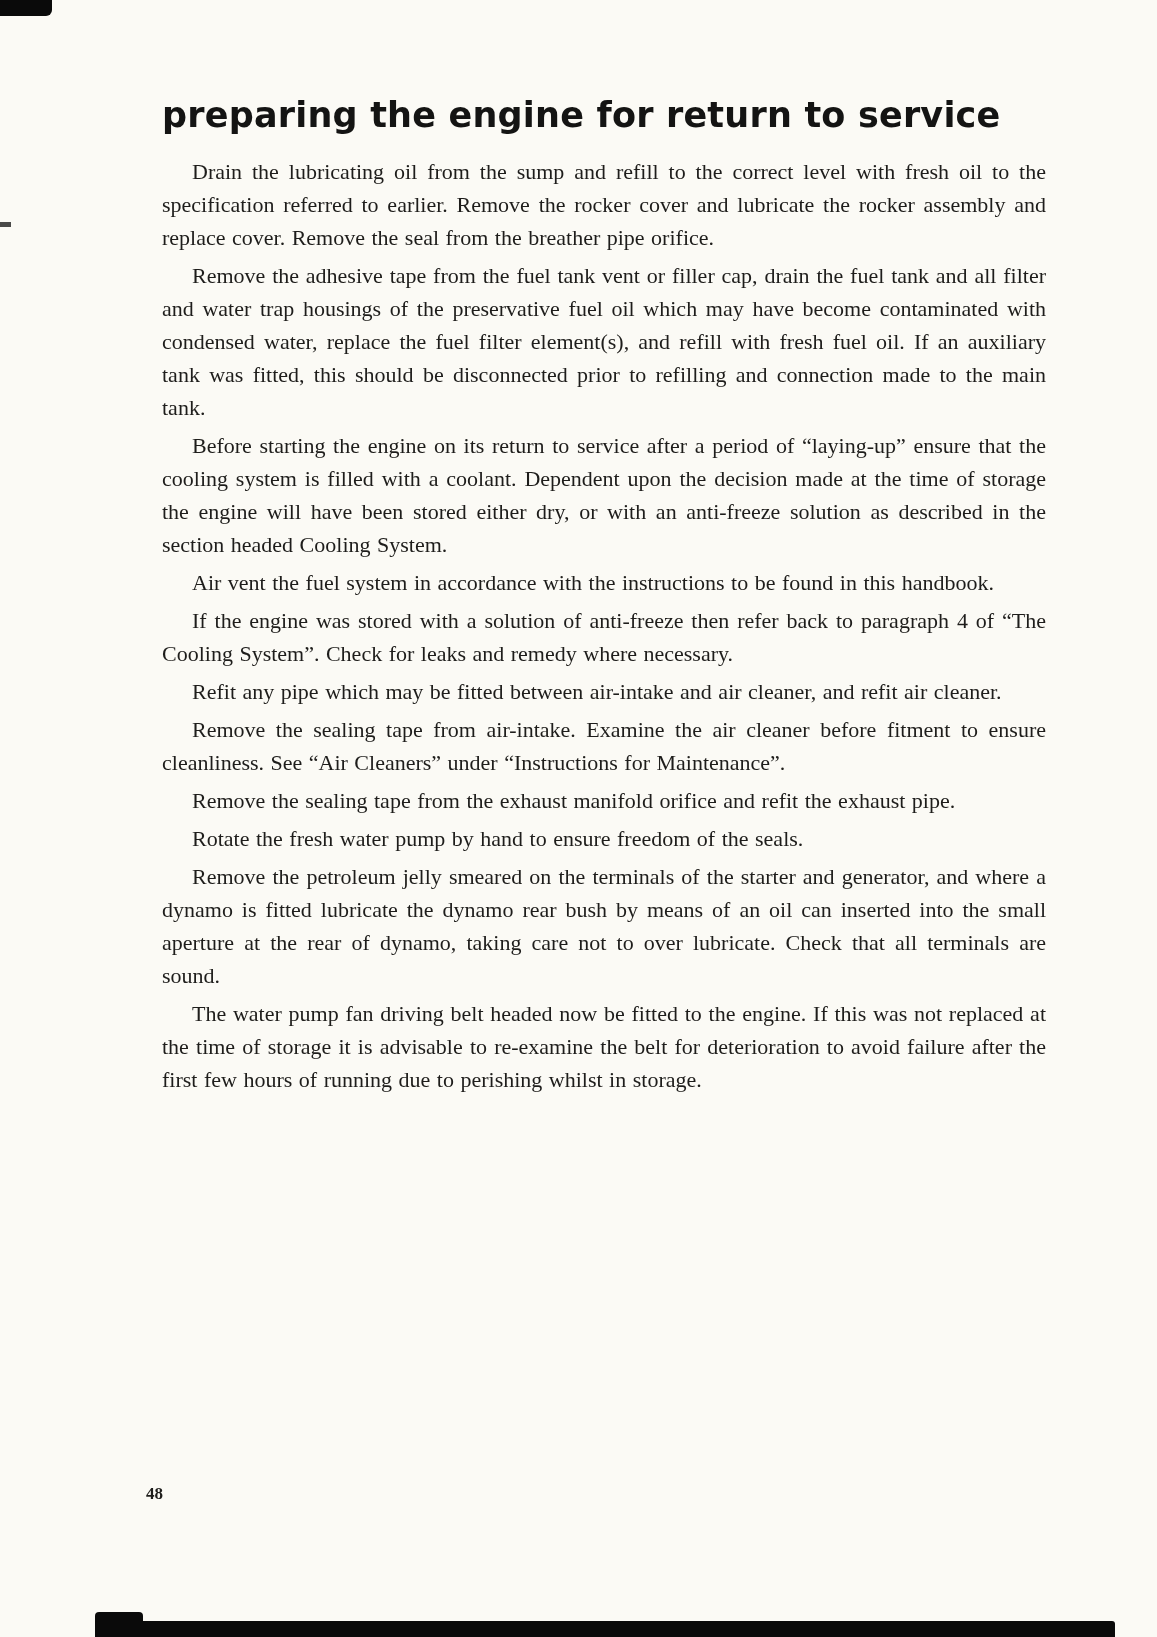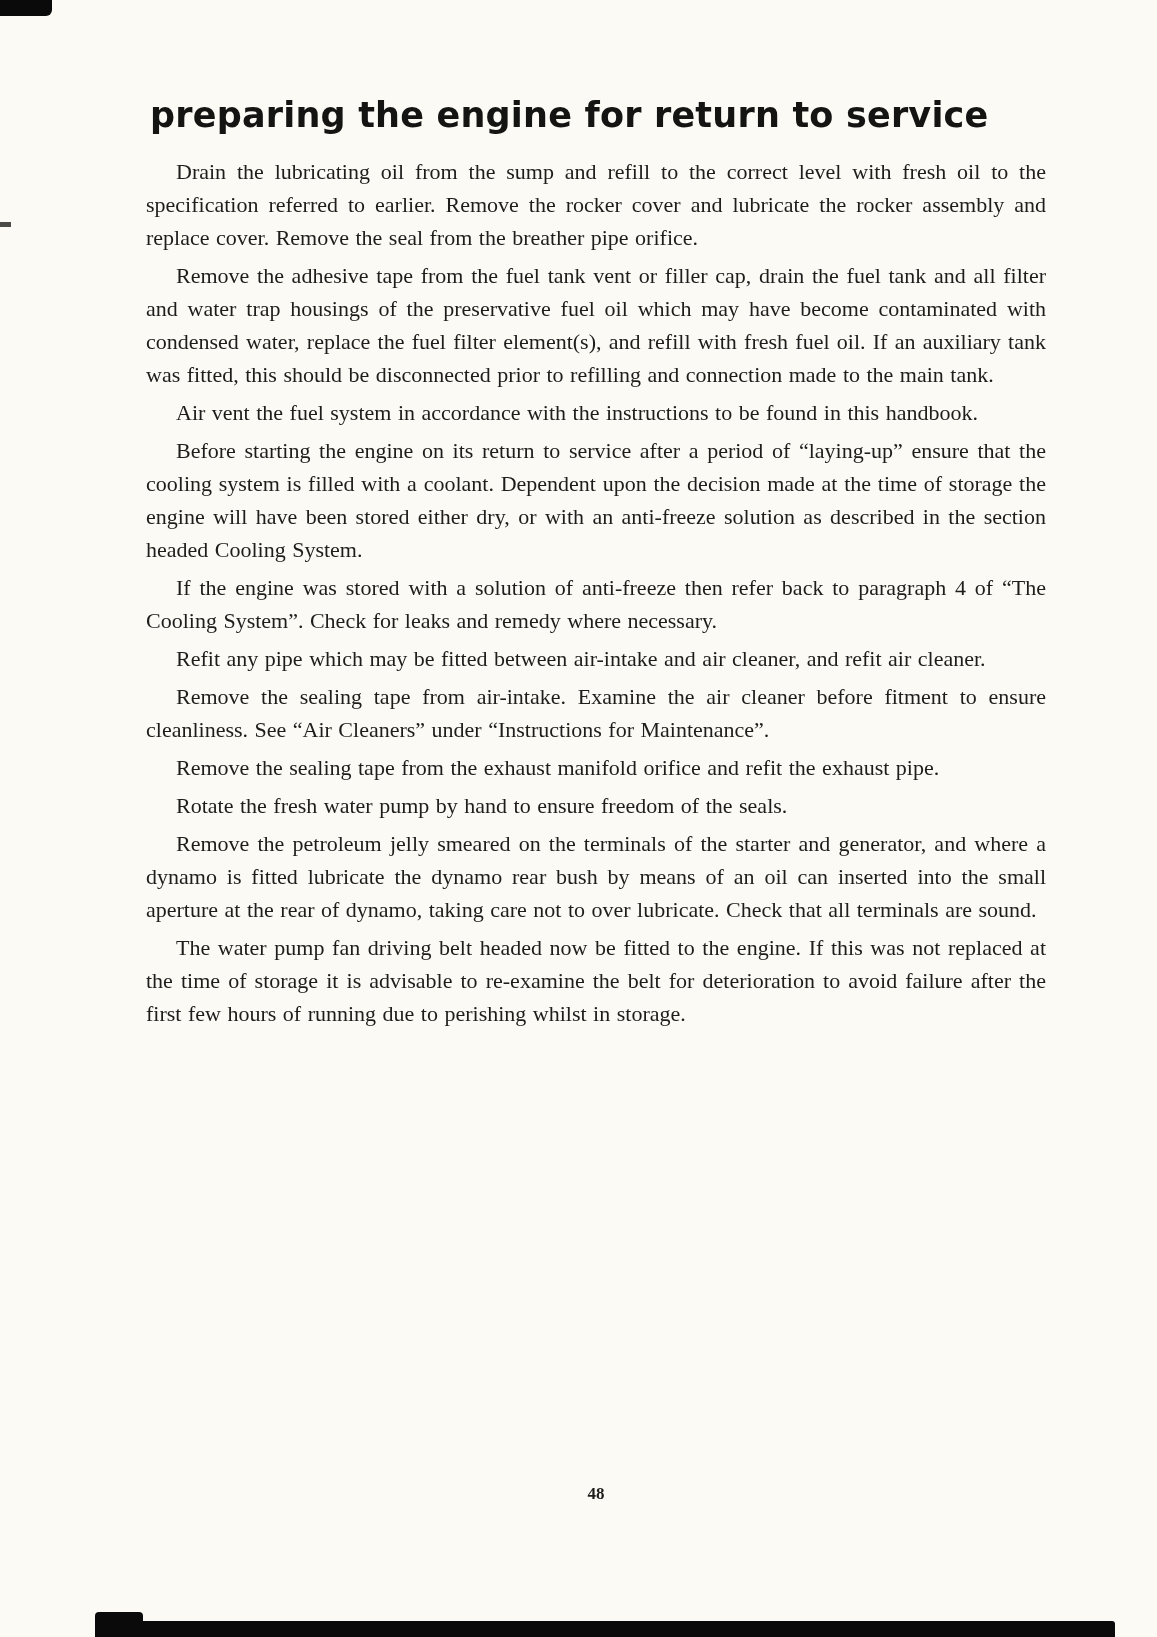--- a/index.html
+++ b/index.html
@@ -23,36 +23,36 @@
     top: 96px;
     width: 900px;
   }
   .title {
     font-family: "DejaVu Sans", sans-serif;
     font-weight: 700;
     font-size: 35px;
     line-height: 1.1;
     letter-spacing: 0.2px;
     color: #141413;
-    margin: 0 0 20px 4px;
+    margin: 0 0 20px 16px;
   }
   .body-text p {
     font-size: 22px;
     line-height: 33px;
     text-align: justify;
     text-indent: 30px;
-    margin: 0 0 5px 0;
+    margin: 0 0 5px 16px;
     word-spacing: 1px;
   }
   .page-number {
     position: absolute;
     left: 146px;
     top: 1484px;
     width: 900px;
-    text-align: center;
+    text-align: left;
     font-size: 17px;
     font-weight: 700;
     color: #1e1d1b;
   }
   
   .mark {
     position: absolute;
     background: #0a0a0a;
   }
   .mark-top-left {
@@ -90,22 +90,22 @@
 <div class="page">
 
   <div class="mark mark-top-left"></div>
   <div class="mark mark-left-dash"></div>
 
   <div class="content">
     <h1 class="title">preparing the engine for return to service</h1>
     <div class="body-text">
         <p>Drain the lubricating oil from the sump and refill to the correct level with fresh oil to the specification referred to earlier. Remove the rocker cover and lubricate the rocker assembly and replace cover. Remove the seal from the breather pipe orifice.</p>
         <p>Remove the adhesive tape from the fuel tank vent or filler cap, drain the fuel tank and all filter and water trap housings of the preservative fuel oil which may have become contaminated with condensed water, replace the fuel filter element(s), and refill with fresh fuel oil. If an auxiliary tank was fitted, this should be disconnected prior to refilling and connection made to the main tank.</p>
+        <p>Before starting the engine on its return to service after a period of “laying-up” ensure that the cooling system is filled with a coolant. Dependent upon the decision made at the time of storage the engine will have been stored either dry, or with an anti-freeze solution as described in the section headed Cooling System.</p>
         <p>Air vent the fuel system in accordance with the instructions to be found in this handbook.</p>
-        <p>Before starting the engine on its return to service after a period of “laying-up” ensure that the cooling system is filled with a coolant. Dependent upon the decision made at the time of storage the engine will have been stored either dry, or with an anti-freeze solution as described in the section headed Cooling System.</p>
         <p>If the engine was stored with a solution of anti-freeze then refer back to paragraph 4 of “The Cooling System”. Check for leaks and remedy where necessary.</p>
         <p>Refit any pipe which may be fitted between air-intake and air cleaner, and refit air cleaner.</p>
         <p>Remove the sealing tape from air-intake. Examine the air cleaner before fitment to ensure cleanliness. See “Air Cleaners” under “Instructions for Maintenance”.</p>
         <p>Remove the sealing tape from the exhaust manifold orifice and refit the exhaust pipe.</p>
         <p>Rotate the fresh water pump by hand to ensure freedom of the seals.</p>
         <p>Remove the petroleum jelly smeared on the terminals of the starter and generator, and where a dynamo is fitted lubricate the dynamo rear bush by means of an oil can inserted into the small aperture at the rear of dynamo, taking care not to over lubricate. Check that all terminals are sound.</p>
         <p>The water pump fan driving belt headed now be fitted to the engine. If this was not replaced at the time of storage it is advisable to re-examine the belt for deterioration to avoid failure after the first few hours of running due to perishing whilst in storage.</p>
       </div>
   </div>
 

